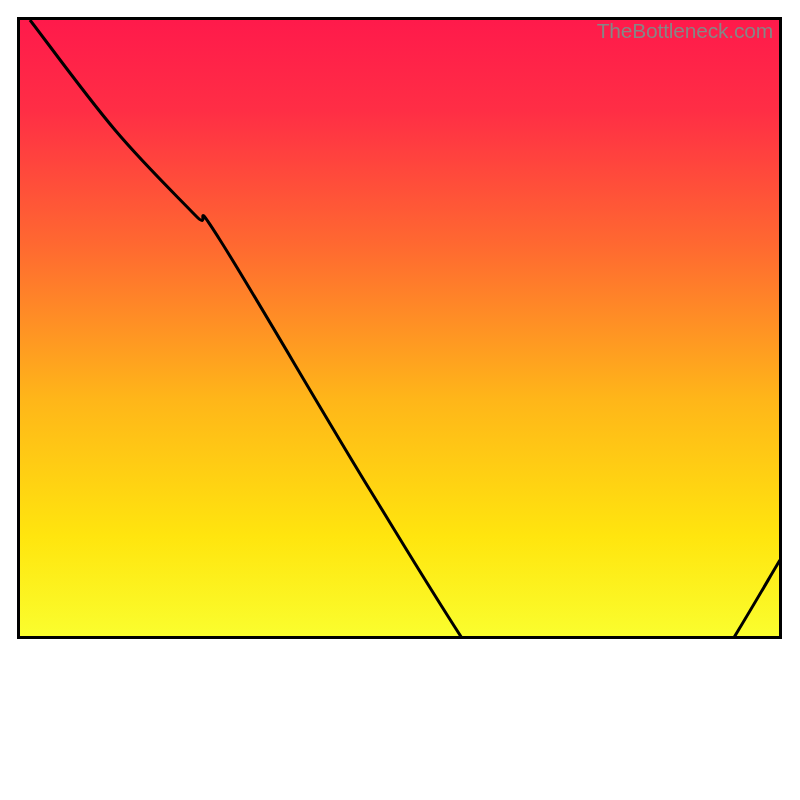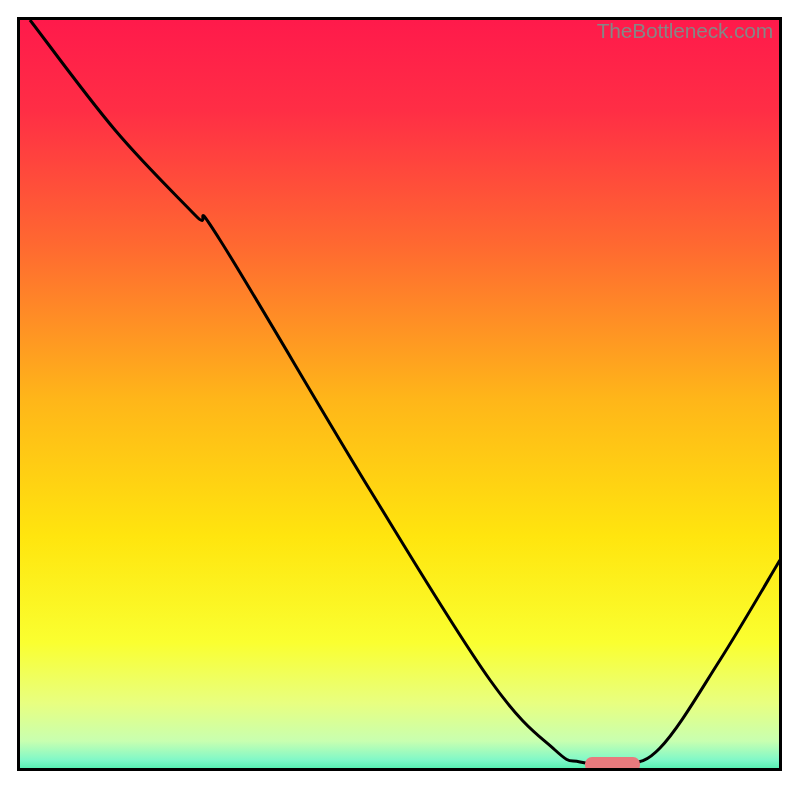--- a/index.html
+++ b/index.html
@@ -8,21 +8,21 @@
     width: 800px;
     height: 800px;
     background: #ffffff;
     font-family: Arial, Helvetica, sans-serif;
   }
   .frame {
     position: absolute;
     left: 17px;
     top: 17px;
     width: 765px;
-    height: 754px;
+    height: 622px;
     border: 3px solid #000;
     box-sizing: border-box;
     overflow: hidden;
   }
   .watermark {
     position: absolute;
     top: -1px;
     right: 6px;
     font-size: 21px;
     font-weight: 500;

